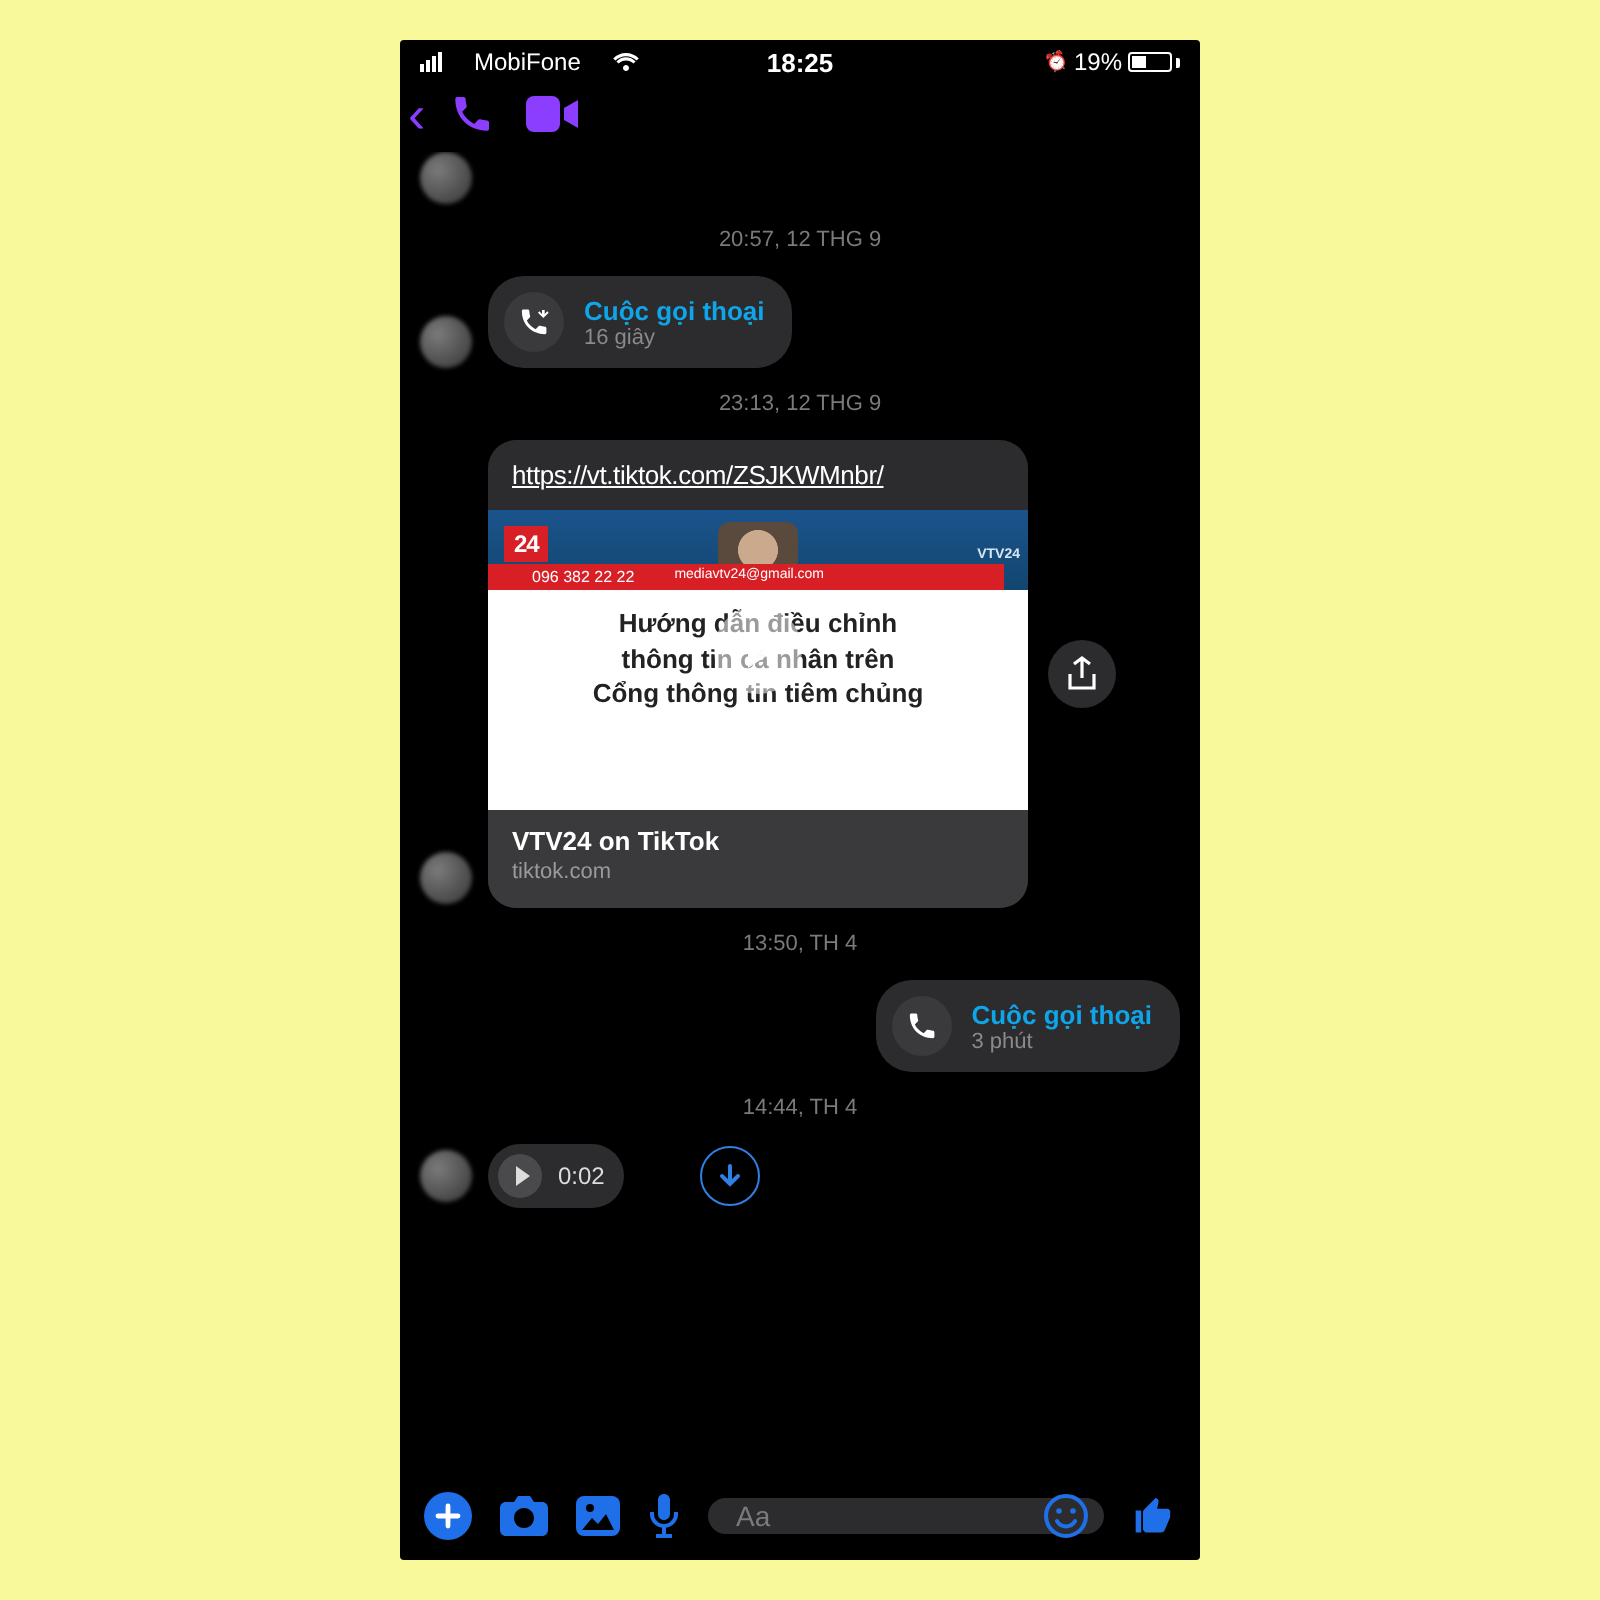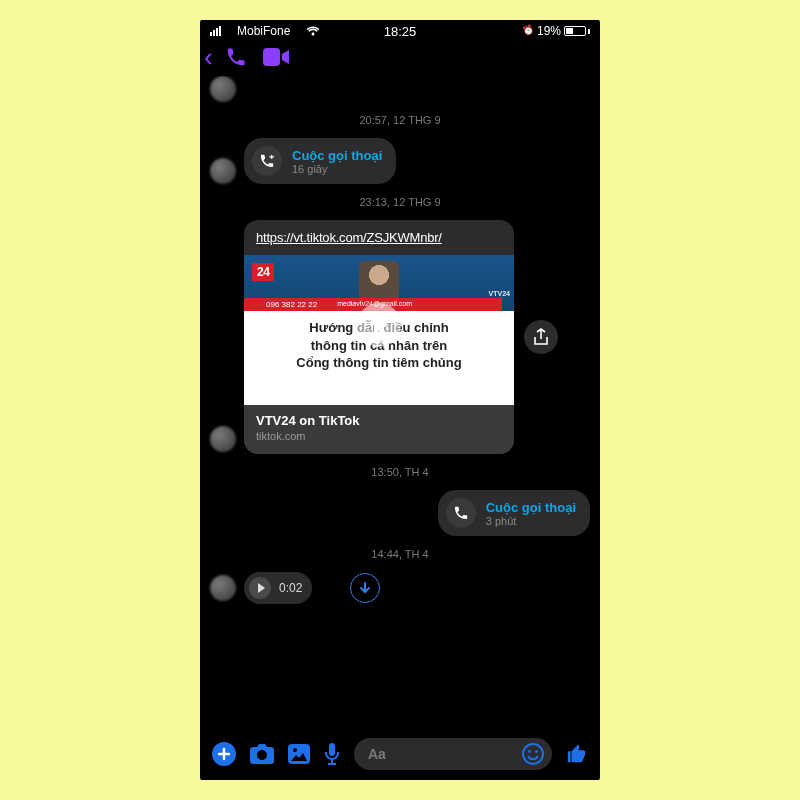--- a/index.html
+++ b/index.html
@@ -1,20 +1,20 @@
 <!DOCTYPE html>
 <html><head>
 <meta charset="utf-8">
 <style>
   * { box-sizing: border-box; margin:0; padding:0; font-family: -apple-system, Helvetica, Arial, sans-serif; }
   body { background:#F7F99A; width:800px; height:800px; display:flex; align-items:center; justify-content:center; }
   .phone { width:400px; height:760px; background:#000; color:#fff; border-radius:2px; overflow:hidden; display:flex; flex-direction:column; position:relative; }
   .status-bar { display:flex; align-items:center; justify-content:space-between; padding:4px 10px 2px 10px; font-size:12px; font-weight:500; }
   .status-left { display:flex; align-items:center; gap:16px; }
-  .status-center { position:absolute; left:50%; transform:translateX(-50%); font-weight:400; font-size:13px;}
+  .status-center { position:absolute; left:50%; transform:translateX(-50%); font-weight:700; font-size:13px;}
   .status-right { display:flex; align-items:center; gap:3px; font-size:12px;}
   .sig-bars { display:flex; align-items:flex-end; gap:1px; }
   .sig-bars span { width:2px; background:#fff; display:block; }
   .b1{height:4px}.b2{height:6px}.b3{height:8px}.b4{height:10px;background:#555}
   .wifi-ic svg{display:block}
   .battery { display:flex; align-items:center; gap:2px;}
   .bat-shell{ width:22px; height:10px; border:1px solid #fff; border-radius:2px; position:relative; }
   .bat-fill{ position:absolute; left:1px; top:1px; bottom:1px; width:36%; background:#fff;}
   .bat-tip{ width:2px; height:5px; background:#fff; border-radius:0 1px 1px 0;}
   .ring-ic{ font-size:9px; transform:rotate(-20deg); display:inline-block;}
@@ -35,21 +35,21 @@
   .call-card{ background:#2c2c2e; border-radius:18px; padding:8px 14px 8px 8px; display:flex; align-items:center; gap:10px;}
   .call-ic{ width:30px; height:30px; border-radius:50%; background:#3a3a3c; display:flex; align-items:center; justify-content:center;}
   .call-ic svg{display:block}
   .call-txt .t1{ font-size:13px; font-weight:600; color:#0ea5e9;}
   .call-txt .t2{ font-size:11px; color:#8a8a8a;}
   .link-card-wrap{ display:flex; align-items:center; gap:10px;}
   .link-card{ width:270px; background:#2c2c2e; border-radius:14px; overflow:hidden;}
   .link-url{ padding:10px 12px; font-size:13px; letter-spacing:-0.2px;}
   .link-url span{ text-decoration:underline;}
   .thumb{ position:relative; height:150px; background:#fff; overflow:hidden;}
-  .thumb-top{ height:56px; background:linear-gradient(#1b548c,#12466f); position:relative;}
+  .thumb-top{ height:40px; background:linear-gradient(#1b548c,#12466f); position:relative;}
   .badge24{ position:absolute; left:8px; top:8px; background:#d91f26; color:#fff; font-weight:700; font-size:12px; padding:2px 5px; letter-spacing:-0.5px;}
   .red-strip{ position:absolute; bottom:0; left:0; right:12px; height:13px; background:#d91f26;}
   .red-strip .p{ position:absolute; left:22px; top:2px; color:#fff; font-size:8px;}
   .red-strip .m{ position:absolute; right:90px; top:2px; color:#fff; font-size:7px;}
   .vtv-tag{ position:absolute; right:4px; bottom:14px; color:#d8e6f3; font-size:7px; font-weight:700;}
   .person{ position:absolute; left:50%; transform:translateX(-50%); top:6px; width:40px; height:40px; border-radius:6px;
     background:radial-gradient(circle at 50% 35%, #caa98c 30%, #5a4a3e 31%);}
   .thumb-bot{ background:#fff; color:#222; text-align:center; padding:8px 10px 6px 10px; position:relative;}
   .thumb-bot .l{ font-size:13px; font-weight:700; line-height:1.35;}
   .play-btn{ position:absolute; left:50%; top:70px; transform:translate(-50%,-50%); width:44px; height:44px; border-radius:50%; background:rgba(255,255,255,0.55); display:flex; align-items:center; justify-content:center;}
@@ -59,21 +59,21 @@
   .lm2{ font-size:11px; color:#9a9a9a; margin-top:2px;}
   .share-btn{ width:34px; height:34px; border-radius:50%; background:#2c2c2e; display:flex; align-items:center; justify-content:center;}
   .voice-pill{ background:#2c2c2e; border-radius:18px; padding:5px 10px 5px 5px; display:flex; align-items:center; gap:8px;}
   .vp-play{ width:22px;height:22px;border-radius:50%;background:#4a4a4c;display:flex;align-items:center;justify-content:center;}
   .vp-play .tri{width:0;height:0;border-left:7px solid #ddd;border-top:5px solid transparent;border-bottom:5px solid transparent;margin-left:2px;}
   .vp-time{ font-size:12px; color:#ddd;}
   .dl-btn{ width:30px;height:30px;border-radius:50%; border:1.5px solid #2f7fe6; display:flex;align-items:center;justify-content:center; color:#2f7fe6; margin-left:30px;}
   .composer{ display:flex; align-items:center; gap:14px; padding:8px 12px 10px 12px;}
   .comp-ic{ color:#1e6fe8; display:flex; align-items:center; justify-content:center;}
   .plus-circ{ width:24px;height:24px;border-radius:50%;background:#1e6fe8;display:flex;align-items:center;justify-content:center;color:#000;font-weight:700;}
-  .input-pill{ flex:1; background:#2c2c2e; border-radius:18px; height:32px; display:flex; align-items:center; padding:0 8px 0 14px; justify-content:space-between;font-weight:bold;}
+  .input-pill{ flex:1; background:#2c2c2e; border-radius:18px; height:18px; display:flex; align-items:center; padding:0 8px 0 14px; justify-content:space-between;}
   .input-pill .ph{ color:#7a7a7a; font-size:14px;}
   svg{display:block}
 </style>
 </head>
 <body>
 
 <div class="phone">
 
   <div class="status-bar">
     <div class="status-left">

